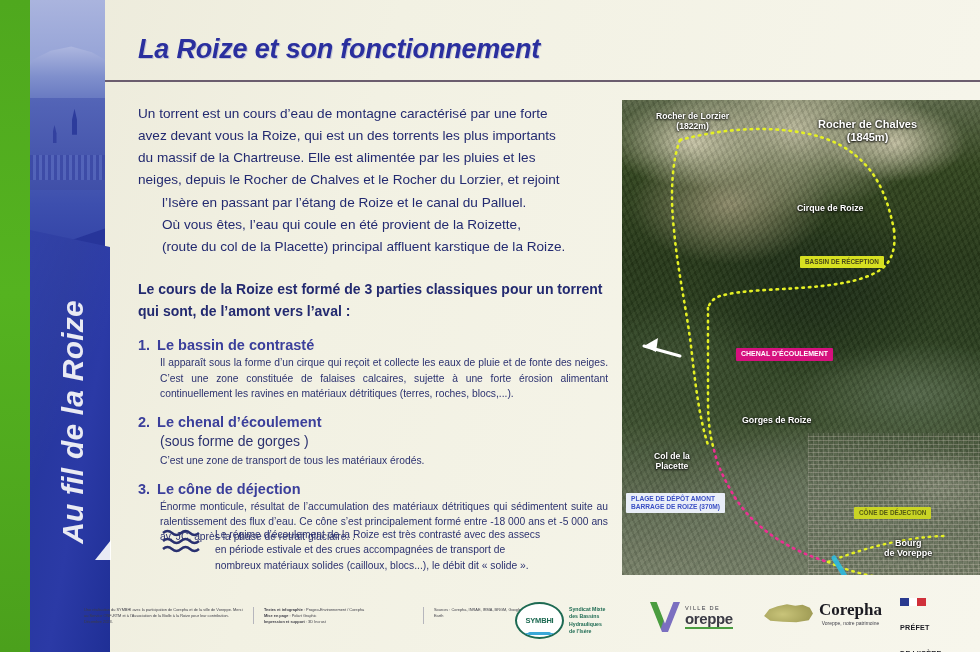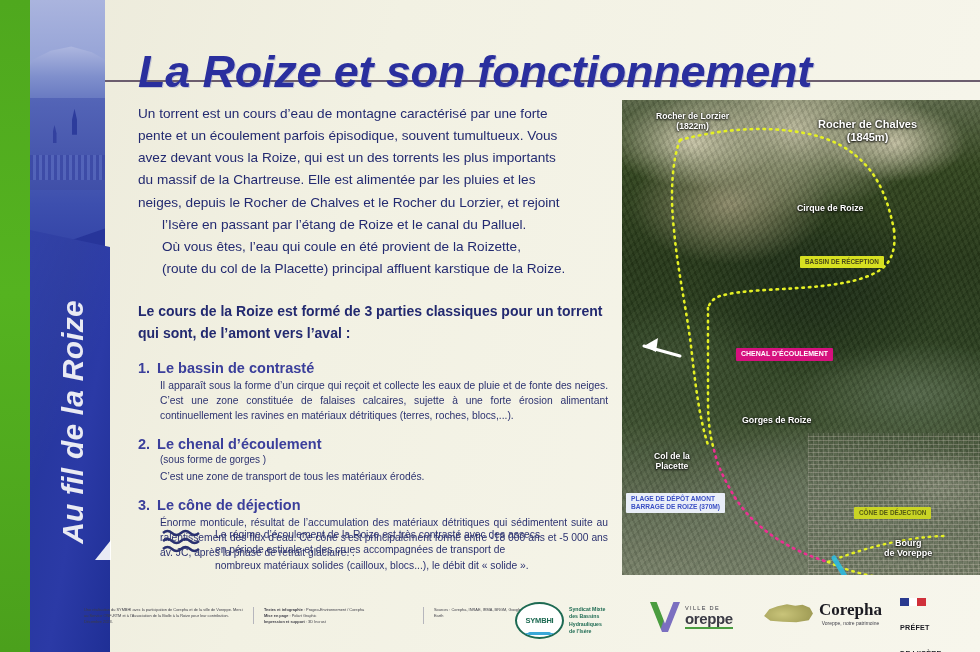--- a/index.html
+++ b/index.html
@@ -46,35 +46,35 @@
     background:linear-gradient(115deg,rgba(255,255,255,.07) 0%,rgba(255,255,255,0) 45%);}
   .banner-text{position:absolute;left:-152px;top:175px;width:390px;text-align:center;
     transform:rotate(-90deg);color:#e9eaf3;font-size:30px;font-weight:bold;font-style:italic;
     letter-spacing:.2px;white-space:nowrap;}
   .banner-fold{position:absolute;left:95px;top:540px;width:16px;height:20px;z-index:7;
     background:#ffffff;clip-path:polygon(100% 0%,100% 100%,0% 100%);opacity:.9;}
 
   
   .header-rule{position:absolute;left:96px;top:80px;width:884px;height:2px;background:#6b5d6e;z-index:3;}
   .title{position:absolute;left:138px;top:16px;z-index:4;
-    font-size:45px;font-weight:bold;font-style:italic;color:#2a2f9e;letter-spacing:-.2px;
+    font-size:27px;font-weight:bold;font-style:italic;color:#2a2f9e;letter-spacing:-.2px;
     text-shadow:1px 1px 0 rgba(120,125,190,.35);}
 
   
   .col{position:absolute;left:138px;top:103px;width:470px;z-index:4;color:#22286e;}
   .intro{font-size:13.6px;line-height:1.63;text-align:justify;color:#232a70;}
   .intro span{display:block;}
   .intro .nj{text-align:left;margin-left:24px;}
   .lead{margin-top:21px;font-size:14px;line-height:1.55;font-weight:bold;color:#232a70;}
   .numlist{margin-top:15px;}
   .num-item{margin-bottom:13px;}
   .num-head{display:flex;align-items:baseline;gap:7px;font-size:14.5px;font-weight:bold;color:#3b3f9b;}
   .num-head .n{color:#3b3f9b;}
   .num-body{margin-left:22px;margin-top:2px;font-size:10.3px;line-height:1.46;color:#2c3270;text-align:justify;}
-  .num-sub{margin-left:22px;margin-top:1px;font-size:10px;line-height:1.45;color:#2c3270;}
+  .num-sub{margin-left:22px;margin-top:1px;font-size:14px;line-height:1.45;color:#2c3270;}
 
   .note{position:absolute;left:162px;top:527px;width:400px;display:flex;gap:13px;align-items:flex-start;z-index:4;}
   .wave-icon{flex:0 0 auto;width:40px;height:26px;margin-top:1px;}
   .note-text{font-size:10.3px;line-height:1.5;color:#2c3270;}
 
   
   .map{position:absolute;left:622px;top:100px;width:358px;height:475px;z-index:4;overflow:hidden;
     background:#2b3a22;}
   .terrain{position:absolute;inset:0;
     background:
@@ -164,21 +164,20 @@
     <div class="banner-text">Au fil de la Roize</div>
   </div>
   <div class="banner-fold"></div>
 
   <div class="header-rule"></div>
   <h1 class="title">La Roize et son fonctionnement</h1>
 
   <div class="col">
     <div class="intro">
       <span>Un torrent est un cours d’eau de montagne caractérisé par une forte</span>
-      <span>pente et un écoulement parfois épisodique, souvent tumultueux. Vous</span>
       <span>avez devant vous la Roize, qui est un des torrents les plus importants</span>
       <span>du massif de la Chartreuse. Elle est alimentée par les pluies et les</span>
       <span>neiges, depuis le Rocher de Chalves et le Rocher du Lorzier, et rejoint</span>
       <span class="nj">l’Isère en passant par l’étang de Roize et le canal du Palluel.</span>
       <span class="nj">Où vous êtes, l’eau qui coule en été provient de la Roizette,</span>
       <span class="nj">(route du col de la Placette) principal affluent karstique de la Roize.</span>
     </div>
 
     <div class="lead">
       <div>Le cours de la Roize est formé de 3 parties classiques pour un torrent</div>

